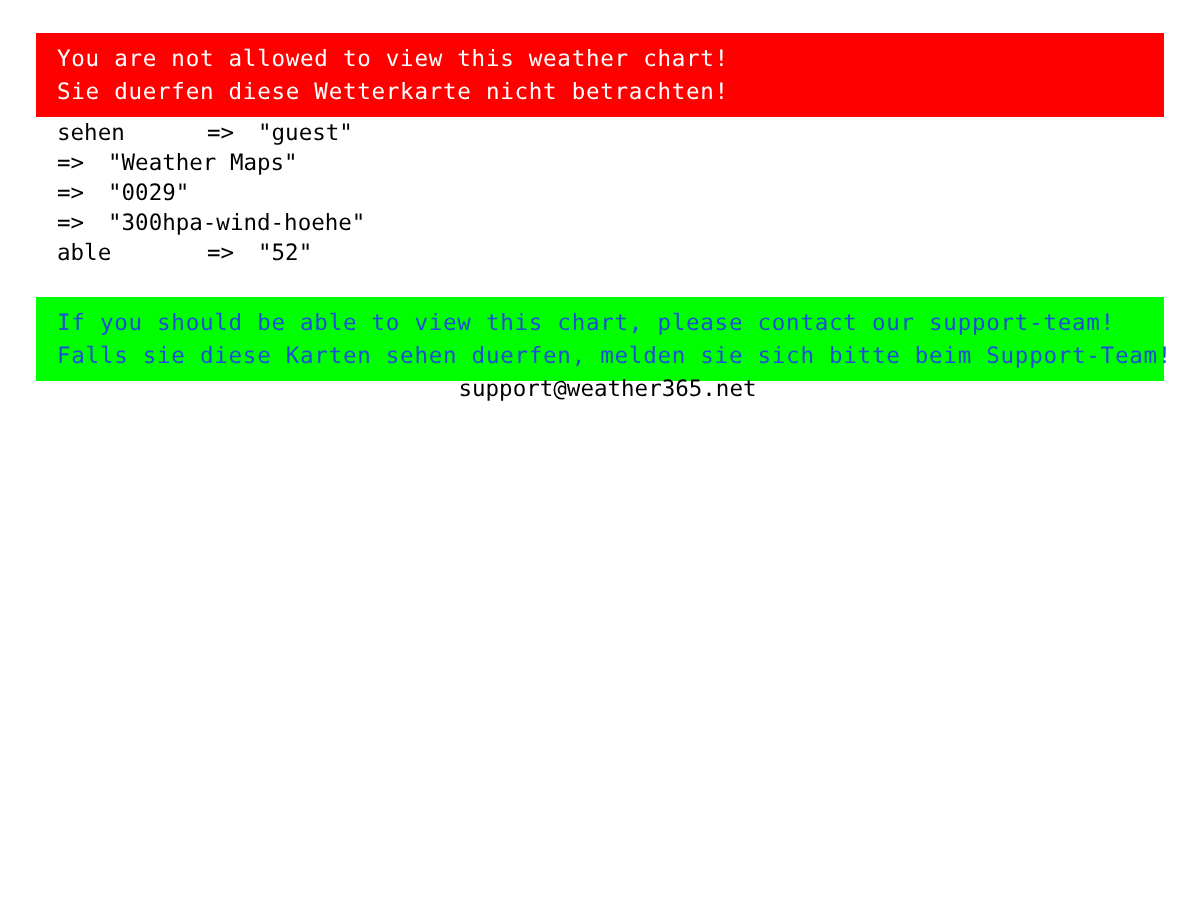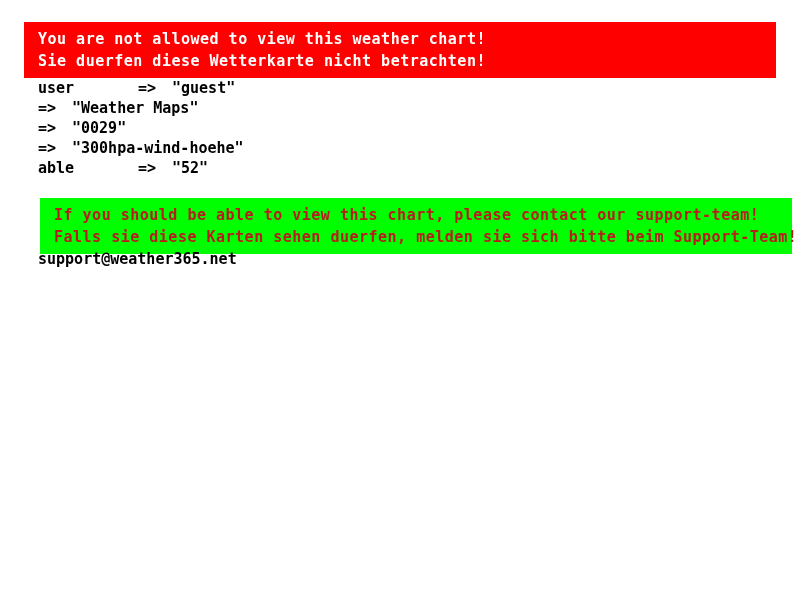--- a/index.html
+++ b/index.html
@@ -11,43 +11,41 @@
     width: 800px;
     height: 600px;
     font-family: "DejaVu Sans Mono", monospace;
     color: #000000;
     overflow: hidden;
   }
   .page {
     position: relative;
     width: 800px;
     height: 600px;
-    font-weight: bold;
   }
   .banner {
     position: absolute;
     left: 24px;
     width: 752px;
     box-sizing: border-box;
     padding: 6px 14px;
     font-size: 15px;
     line-height: 22px;
     letter-spacing: 0.5px;
     white-space: nowrap;
   }
   .banner-error {
     top: 22px;
     background: #ff0000;
     color: #ffffff;
   }
   .banner-ok {
     top: 198px;
     background: #00ff00;
-    color: #b91c1c;
-    margin-left: 16px;
+    color: #1d4ed8;
   }
   .banner-line {
     display: block;
   }
   .params {
     position: absolute;
     left: 38px;
     top: 78px;
     font-size: 15px;
     line-height: 20px;
@@ -67,21 +65,21 @@
   }
   .param-val {
     white-space: pre;
   }
   .footer {
     position: absolute;
     left: 38px;
     top: 249px;
     width: 734px;
     display: flex;
-    justify-content: flex-start;
+    justify-content: center;
     font-size: 15px;
     line-height: 20px;
     gap: 16px;
   }
   .footer-left {
     text-decoration: none;
     color: #000000;
     white-space: nowrap;
   }
   .footer-right {
@@ -93,21 +91,21 @@
 
 <div class="page">
 
   <div class="banner banner-error">
     <span class="banner-line">You are not allowed to view this weather chart!</span>
     <span class="banner-line">Sie duerfen diese Wetterkarte nicht betrachten!</span>
   </div>
 
   <div class="params">
     <div class="param-row">
-      <span class="param-key">user</span>
+      <span class="param-key">sehen</span>
       <span class="param-arrow">=&gt;</span>
       <span class="param-val">"guest"</span>
     </div>
     <div class="param-row">
       <span class="param-arrow">=&gt;</span>
       <span class="param-val">"Weather Maps"</span>
     </div>
     <div class="param-row">
       <span class="param-arrow">=&gt;</span>
       <span class="param-val">"0029"</span>

